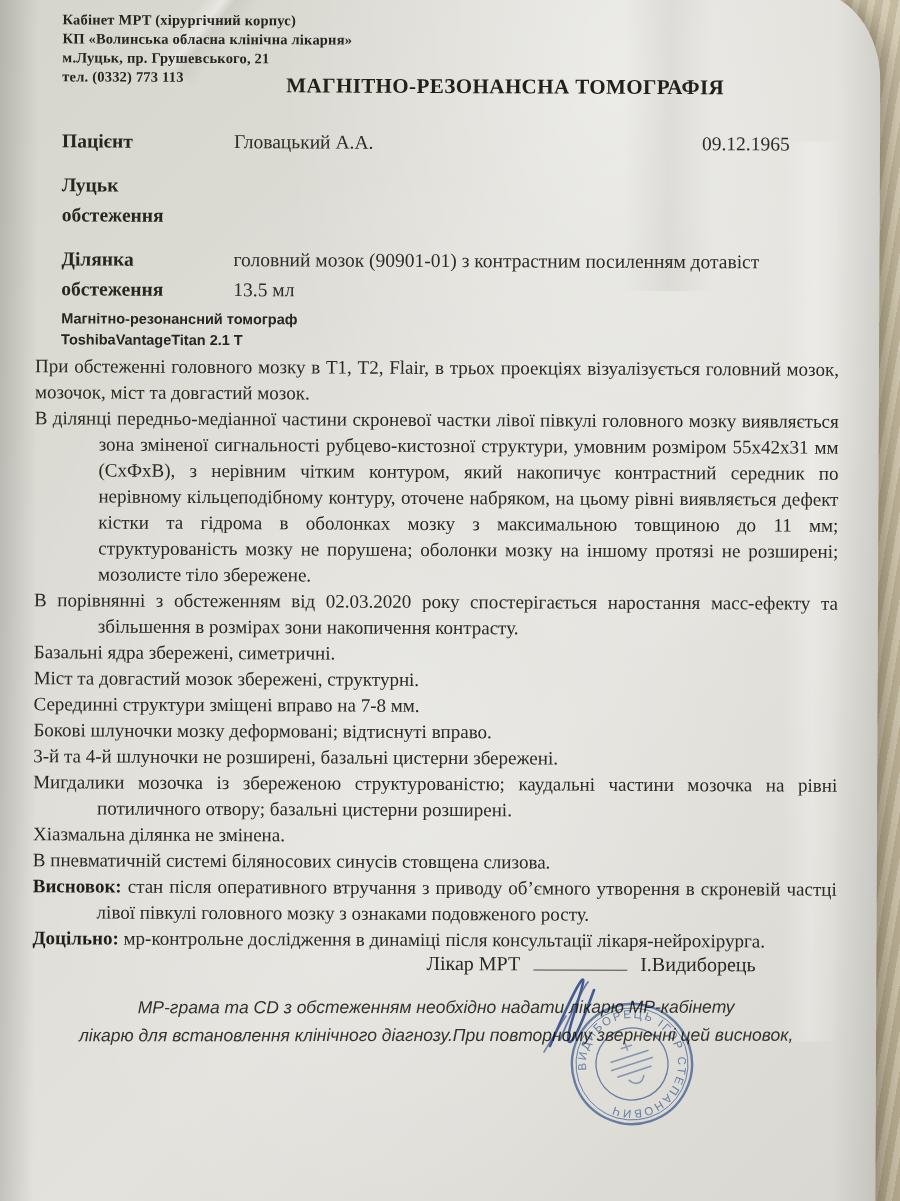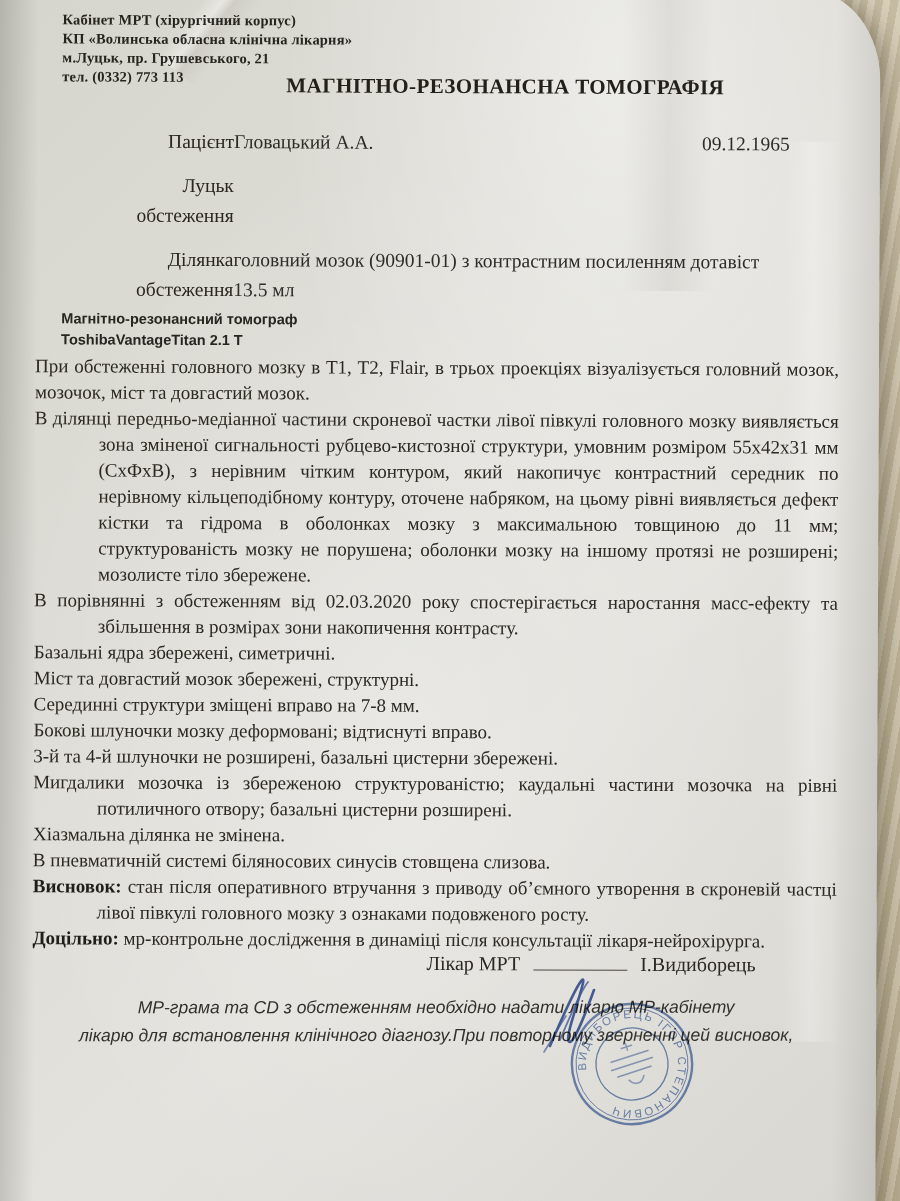--- a/index.html
+++ b/index.html
@@ -31,21 +31,21 @@
   .crease3{left:790px;top:150px;width:60px;height:900px;
     background:linear-gradient(90deg,transparent,rgba(255,255,255,.25) 50%,transparent);}
   .content{position:absolute;left:0;top:0;width:100%;padding:22px 52px 0 68px;box-sizing:border-box;color:#2e2c27;}
   .clinic-line{font-weight:bold;font-size:14.5px;line-height:19px;letter-spacing:.2px;color:#26241f;}
   .doc-title{position:relative;top:-14px;margin-left:120px;text-align:center;font-weight:bold;
     font-size:21px;letter-spacing:.4px;color:#222019;height:30px;}
   .row{display:flex;font-size:19.5px;}
   .row-patient{margin-top:10px;}
   .row-date{margin-top:14px;}
   .row-area{margin-top:14px;}
-  .lbl{width:172px;font-weight:normal;line-height:30px;flex:none;color:#28261f;text-align:right;}
+  .lbl{width:172px;font-weight:bold;line-height:30px;flex:none;color:#28261f;}
   .val{line-height:30px;}
   .val-name{width:432px;flex:none;}
   .val-birth{flex:none;margin-left:36px;}
   .scanner{margin-top:4px;font-family:"Liberation Sans",sans-serif;font-weight:bold;
     font-size:14.5px;line-height:21px;color:#27251f;}
   .body-text{margin-left:-26px;margin-right:-12px;margin-top:3px;font-size:19px;line-height:26px;
     text-align:justify;color:#2b2922;}
   .para{margin:0;}
   .para.hang{padding-left:64px;text-indent:-64px;}
   .para b{color:#201e18;}

